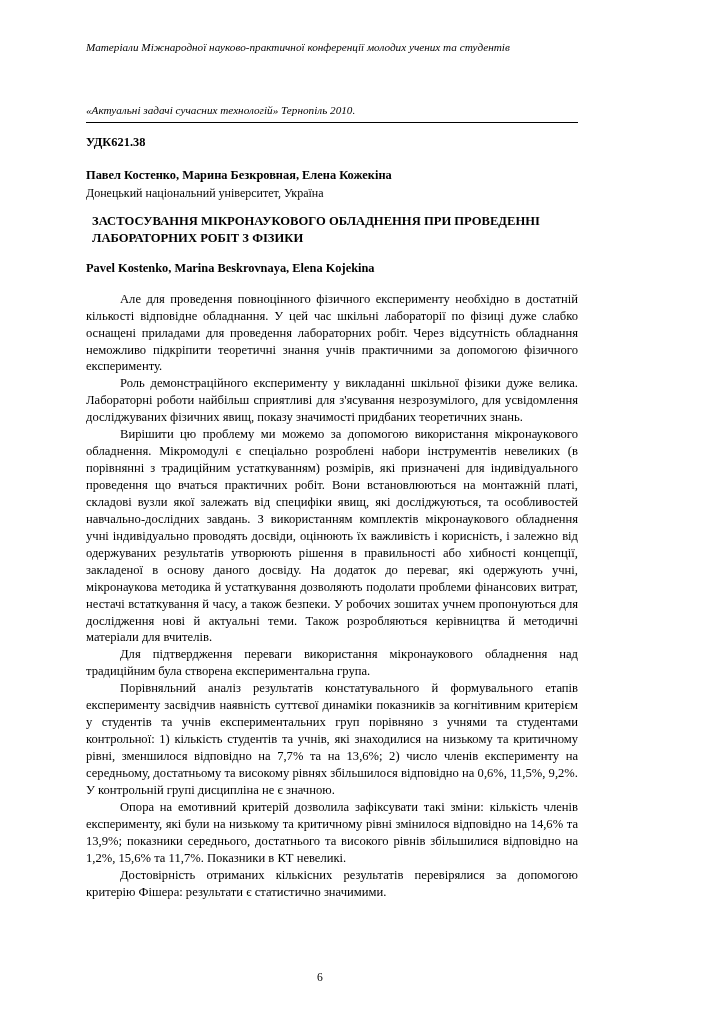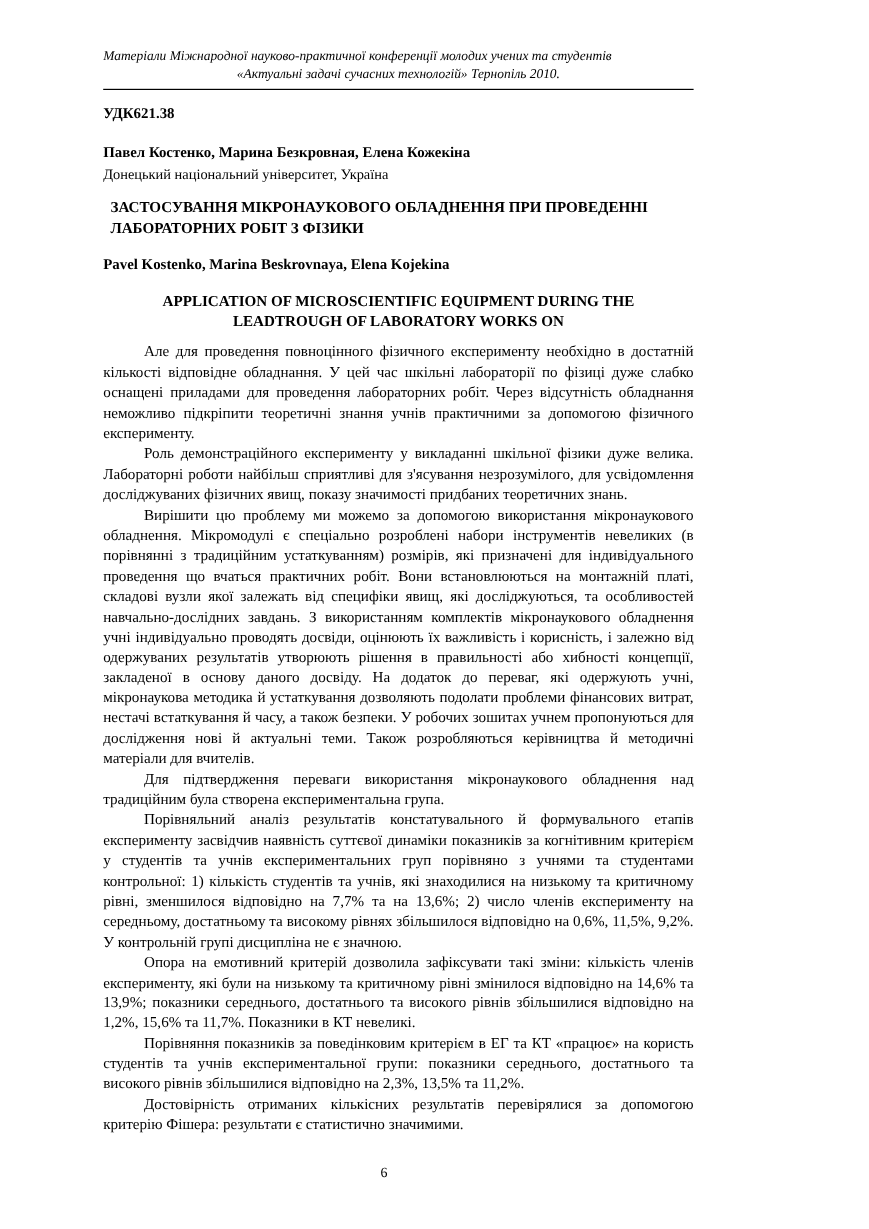--- a/index.html
+++ b/index.html
@@ -22,22 +22,23 @@
     padding: 40px 62px 0 86px;
   }
   .running-head {
     font-style: italic;
     font-size: 11.2px;
     line-height: 1.32;
     text-align: left;
     padding-bottom: 2px;
   }
   .running-head .line2 {
-    text-align: center;
+    text-align: left;
     display: block;
+    margin-top: 48px;
   }
   .rule {
     border: 0;
     border-top: 1px solid #000;
     margin: 2px 0 11px 0;
     height: 0;
   }
   .udk {
     font-weight: bold;
     font-size: 12.4px;
@@ -105,27 +106,25 @@
   </div>
   <hr class="rule">
 
   <div class="udk">УДК621.38</div>
   <div class="authors-ua">Павел Костенко, Марина Безкровная, Елена Кожекіна</div>
   <div class="affiliation">Донецький національний університет, Україна</div>
 
   <div class="title-ua">ЗАСТОСУВАННЯ МІКРОНАУКОВОГО ОБЛАДНЕННЯ ПРИ ПРОВЕДЕННІ ЛАБОРАТОРНИХ РОБІТ З ФІЗИКИ</div>
 
   <div class="authors-en">Pavel Kostenko, Marina Beskrovnaya, Elena Kojekina</div>
-  <div class="title-en">APPLICATION OF MICROSCIENTIFIC EQUIPMENT DURING THE LEADTROUGH OF LABORATORY WORKS ON</div>
 
   <div class="body">
     <p>Але для проведення повноцінного фізичного експерименту необхідно в достатній кількості відповідне обладнання. У цей час шкільні лабораторії по фізиці дуже слабко оснащені приладами для проведення лабораторних робіт. Через відсутність обладнання неможливо підкріпити теоретичні знання учнів практичними за допомогою фізичного експерименту.</p>
     <p>Роль демонстраційного експерименту у викладанні шкільної фізики дуже велика. Лабораторні роботи найбільш сприятливі для з'ясування незрозумілого, для усвідомлення досліджуваних фізичних явищ, показу значимості придбаних теоретичних знань.</p>
     <p>Вирішити цю проблему ми можемо за допомогою використання мікронаукового обладнення. Мікромодулі є спеціально розроблені набори інструментів невеликих (в порівнянні з традиційним устаткуванням) розмірів, які призначені для індивідуального проведення що вчаться практичних робіт. Вони встановлюються на монтажній платі, складові вузли якої залежать від специфіки явищ, які досліджуються, та особливостей навчально-дослідних завдань. З використанням комплектів мікронаукового обладнення учні індивідуально проводять досвіди, оцінюють їх важливість і корисність, і залежно від одержуваних результатів утворюють рішення в правильності або хибності концепції, закладеної в основу даного досвіду. На додаток до переваг, які одержують учні, мікронаукова методика й устаткування дозволяють подолати проблеми фінансових витрат, нестачі встаткування й часу, а також безпеки. У робочих зошитах учнем пропонуються для дослідження нові й актуальні теми. Також розробляються керівництва й методичні матеріали для вчителів.</p>
     <p>Для підтвердження переваги використання мікронаукового обладнення над традиційним була створена експериментальна група.</p>
     <p>Порівняльний аналіз результатів констатувального й формувального етапів експерименту засвідчив наявність суттєвої динаміки показників за когнітивним критерієм у студентів та учнів експериментальних груп порівняно з учнями та студентами контрольної: 1) кількість студентів та учнів, які знаходилися на низькому та критичному рівні, зменшилося відповідно на 7,7% та на 13,6%; 2) число членів експерименту на середньому, достатньому та високому рівнях збільшилося відповідно на 0,6%, 11,5%, 9,2%. У контрольній групі дисципліна не є значною.</p>
     <p>Опора на емотивний критерій дозволила зафіксувати такі зміни: кількість членів експерименту, які були на низькому та критичному рівні змінилося відповідно на 14,6% та 13,9%; показники середнього, достатнього та високого рівнів збільшилися відповідно на 1,2%, 15,6% та 11,7%. Показники в КТ невеликі.</p>
-    <p>Порівняння показників за поведінковим критерієм в ЕГ та КТ «працює» на користь студентів та учнів експериментальної групи: показники середнього, достатнього та високого рівнів збільшилися відповідно на 2,3%, 13,5% та 11,2%.</p>
     <p>Достовірність отриманих кількісних результатів перевірялися за допомогою критерію Фішера: результати є статистично значимими.</p>
   </div>
 
   <div class="page-number">6</div>
 </div>
 
 </body></html>

